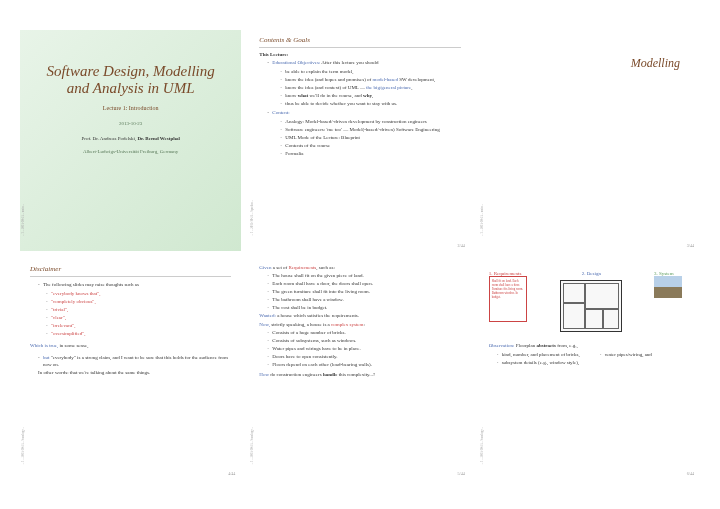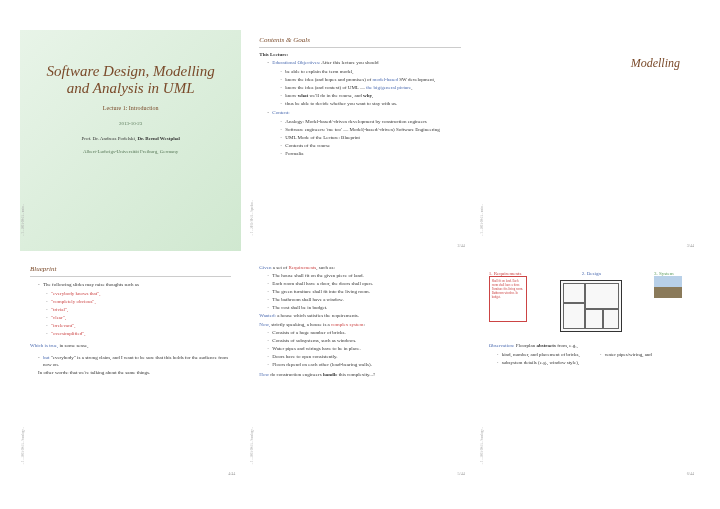--- a/index.html
+++ b/index.html
@@ -69,21 +69,21 @@
   <div class="sidelabel">– 1 – 2013-10-23 – Sprelim –</div>
 </div>
 
 <div class="slide">
   <div style="text-align:right;padding:20px 10px"><span class="stitle" style="border:none;font-size:12px">Modelling</span></div>
   <div class="pagenum">3/44</div>
   <div class="sidelabel">– 1 – 2013-10-23 – main –</div>
 </div>
 
 <div class="slide">
-  <div class="stitle">Blueprint</div>
+  <div class="stitle">Disclaimer</div>
   <ul>
     <li>The following slides may raise thoughts such as</li>
   </ul>
   <ul class="sub-ul" style="padding-left:16px">
     <li class="red">"everybody knows that",</li>
     <li class="red">"completely obvious",</li>
     <li class="red">"trivial",</li>
     <li class="red">"clear",</li>
     <li class="red">"irrelevant",</li>
     <li class="red">"oversimplified",</li>

